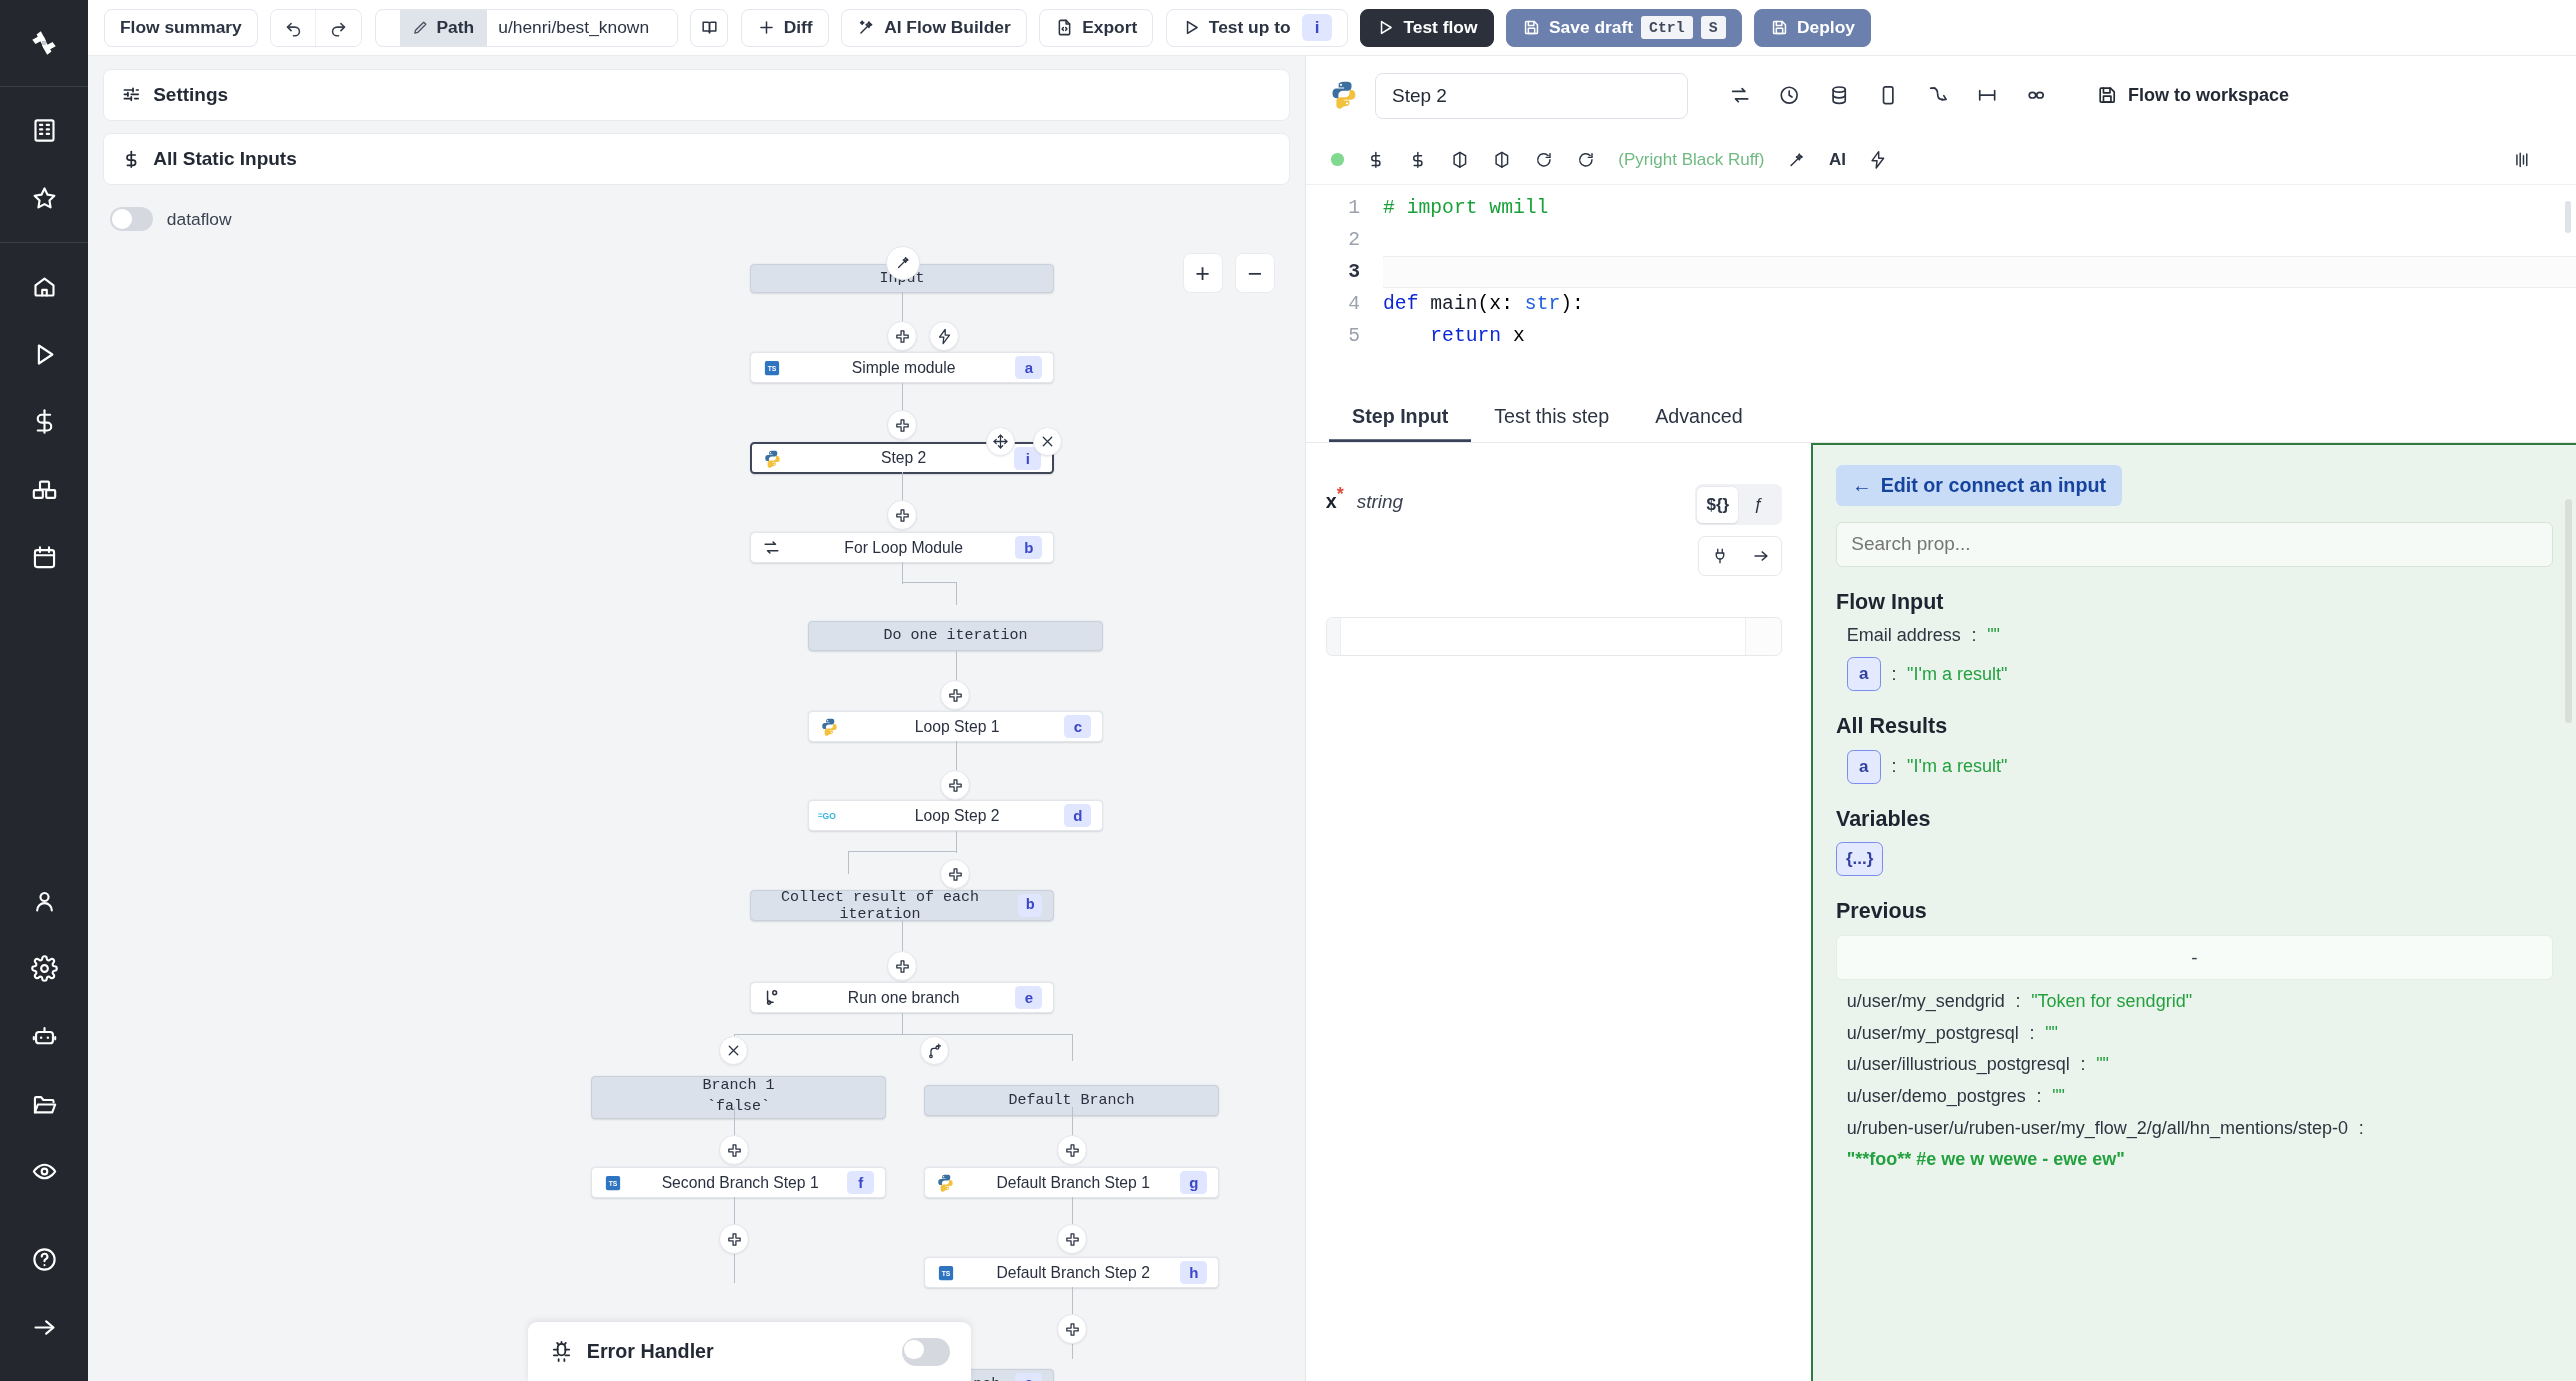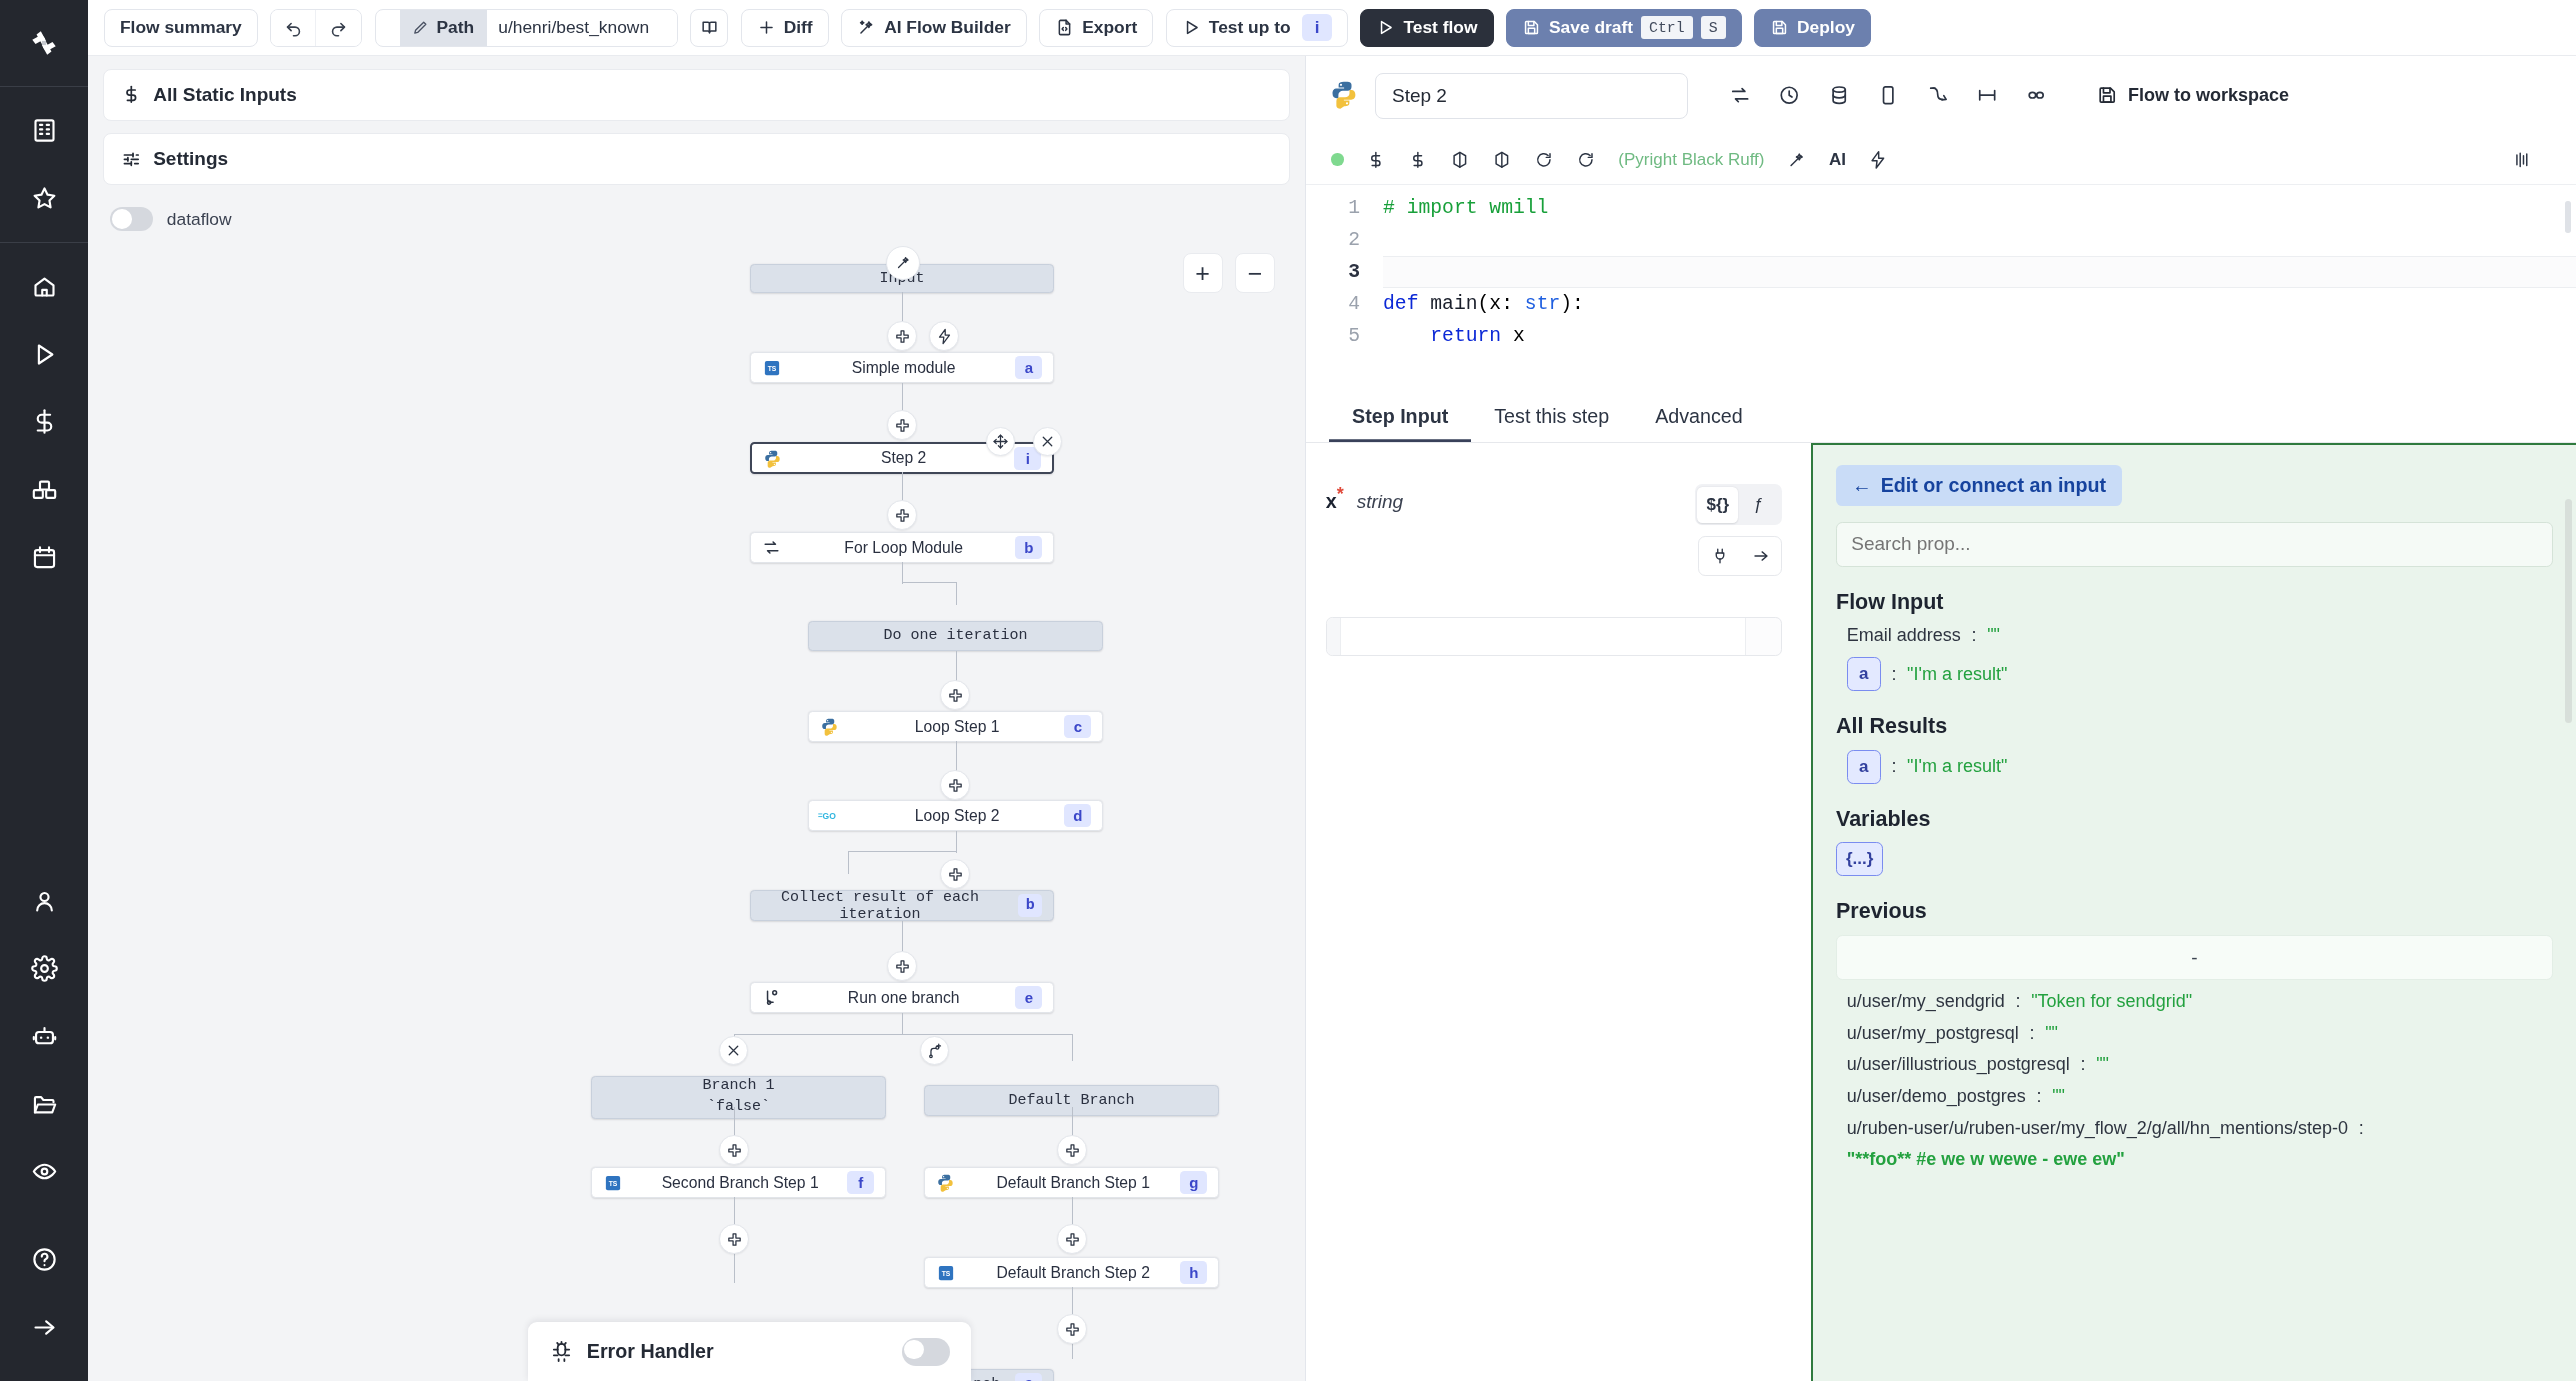--- a/index.html
+++ b/index.html
@@ -49,21 +49,21 @@
 
   .path-wrap { display:flex; align-items:center; height:38px; border:0.9px solid #e3e6ec; border-radius:8px; overflow:hidden;padding-left:24px;}
   .path-label { background:#dfe3ea; height:100%; display:flex; align-items:center; gap:7.2px; padding:0 12.5px; font-size:17.4px; font-weight:700; color:#2c3443;}
   .path-label svg { width:17px;height:17px;stroke:#4a5263;fill:none;stroke-width:1.9;stroke-linecap:round;stroke-linejoin:round;}
   .path-input { border:0; outline:0; height:100%; width:190px; padding:0 11.6px; font-size:17.4px; color:#2c3443; font-family:"Liberation Sans",sans-serif;}
   .badge-i { background:#e0e6ff; color:#3b47c9; border-radius:5.4px; font-weight:700; font-size:17px; padding:3.6px 12.5px; margin-left:3.6px;}
   .tb-dark { background:#2b303b; color:#fff; border-color:#2b303b; }
   .tb-dark svg { stroke:#fff; }
   .tb-blue { background:#6c80ae; color:#fff; border-color:#6c80ae; }
   .tb-blue svg { stroke:#fff; }
-  .kbd { background:#f2f4f8; color:#414a5c; border-radius:3px; font-family:"Liberation Mono",monospace; font-size:14.8px; padding:3.6px 8px; font-weight:400;}
+  .kbd { background:#f2f4f8; color:#414a5c; border-radius:3px; font-family:"Liberation Mono",monospace; font-size:14.8px; padding:3.6px 8px; font-weight:700;}
 
   
   .main { flex:1 1 auto; display:flex; min-height:0; }
 
   
   .flowpane { width: 1218px; flex:0 0 1218px; display:flex; flex-direction:column; background:#f3f4f6; border-right:0.9px solid #e3e6ec; min-height:0;}
   .acc {
     background:#fff; border:0.9px solid #e9ebef; border-radius:8px; margin: 12.5px 15px 0 15px;
     height:52px; display:flex; align-items:center; gap:11.6px; padding: 0 17px; cursor:pointer;
   }
@@ -395,34 +395,34 @@
             <rect x="8" y="13" width="8" height="6.5"></rect>
           </svg>
         <span>Deploy</span>
       </div>
     </div>
 
     <div class="main">
 
       <div class="flowpane">
 
+        <div class="acc">
+          <svg viewBox="0 0 24 24">
+              <path d="M4 7h10M18 7h2M4 12h4M12 12h8M4 17h8M16 17h4"></path>
+              <path d="M14 5v4M8 10v4M12 15v4"></path>
+            </svg>
+          <span class="acc-title">Settings</span>
+        </div>
+
         <div class="acc second">
           <svg viewBox="0 0 24 24">
               <path d="M12 3v18"></path>
               <path d="M16.5 7H10a3 3 0 0 0 0 6h4a3 3 0 0 1 0 6H7.5"></path>
             </svg>
           <span class="acc-title">All Static Inputs</span>
-        </div>
-
-        <div class="acc">
-          <svg viewBox="0 0 24 24">
-              <path d="M4 7h10M18 7h2M4 12h4M12 12h8M4 17h8M16 17h4"></path>
-              <path d="M14 5v4M8 10v4M12 15v4"></path>
-            </svg>
-          <span class="acc-title">Settings</span>
         </div>
 
         <div class="flowtools">
           <div class="toggle"></div>
           <span class="toggle-lbl">dataflow</span>
         </div>
 
         <div class="canvas">
 
           <div class="zoomctl">

